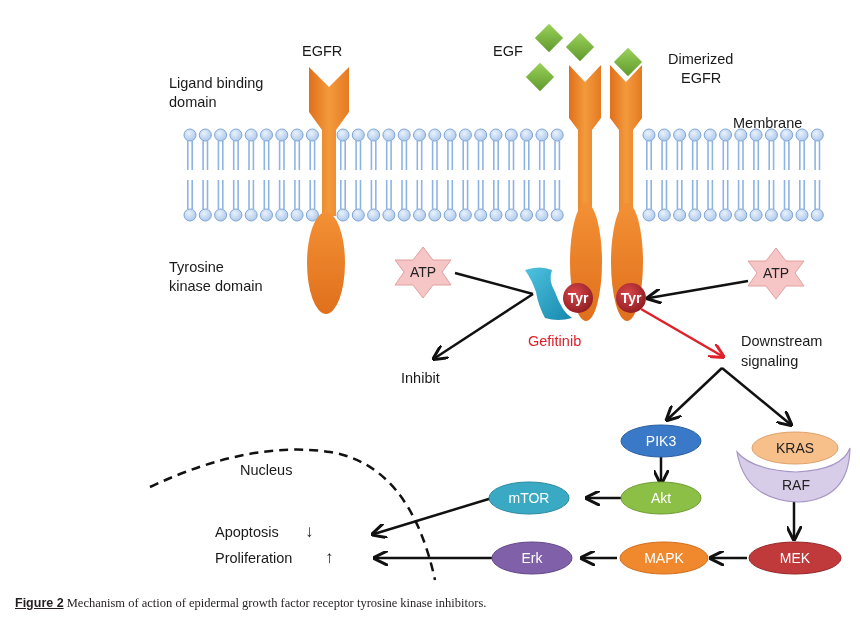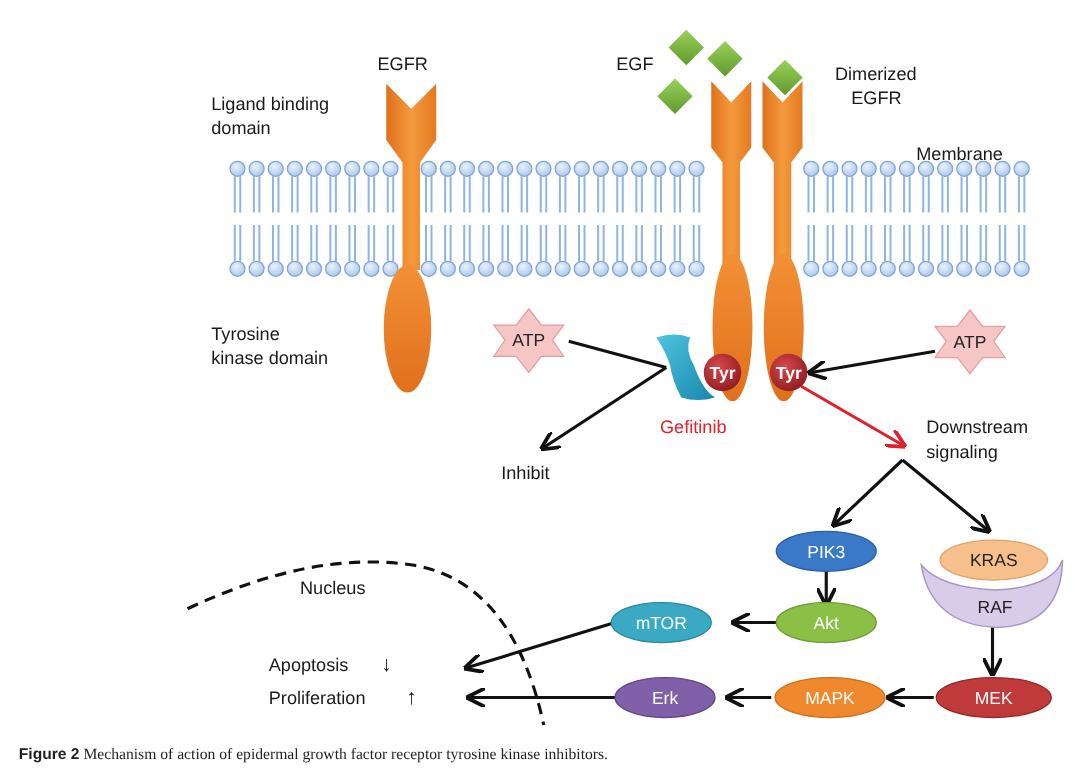--- a/index.html
+++ b/index.html
@@ -3,21 +3,21 @@
 <meta charset="utf-8">
 <style>
   html, body { margin: 0; padding: 0; background: #ffffff; }
   body { width: 860px; height: 617px; position: relative; overflow: hidden; }
   svg#diagram { position: absolute; left: 0; top: 0; }
   .lbl { font-family: "Liberation Sans", sans-serif; font-size: 14.5px; fill: #1a1a1a; }
   .node-lbl { font-family: "Liberation Sans", sans-serif; font-size: 14px; fill: #ffffff; text-anchor: middle; }
   .node-lbl-dark { font-family: "Liberation Sans", sans-serif; font-size: 14px; fill: #222222; text-anchor: middle; }
   .tyr-lbl { font-family: "Liberation Sans", sans-serif; font-size: 14px; font-weight: bold; fill: #ffffff; text-anchor: middle; }
   .caption { position: absolute; left: 15px; top: 596px; font-family: "Liberation Serif", serif; font-size: 12.5px; color: #231f20; white-space: nowrap; }
-  .caption b { font-family: "Liberation Sans", sans-serif; font-weight: bold; }
+  .caption b { font-family: "Liberation Sans", sans-serif; font-weight: bold; text-decoration: underline; }
 </style>
 </head>
 <body>
 
 <svg id="diagram" width="860" height="617" viewBox="0 0 860 617">
   <defs>
     <marker id="arrowBlack" viewBox="0 0 10 10" refX="8" refY="5" markerWidth="6" markerHeight="6" orient="auto-start-reverse">
       <path d="M0,0 L10,5 L0,10" fill="none" stroke="#111" stroke-width="2"></path>
     </marker>
     <marker id="arrowRed" viewBox="0 0 10 10" refX="8" refY="5" markerWidth="6" markerHeight="6" orient="auto-start-reverse">

